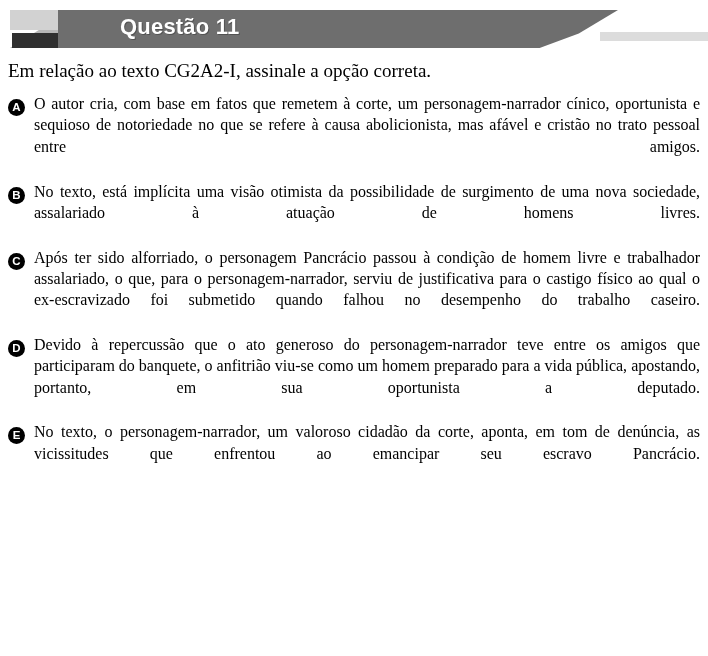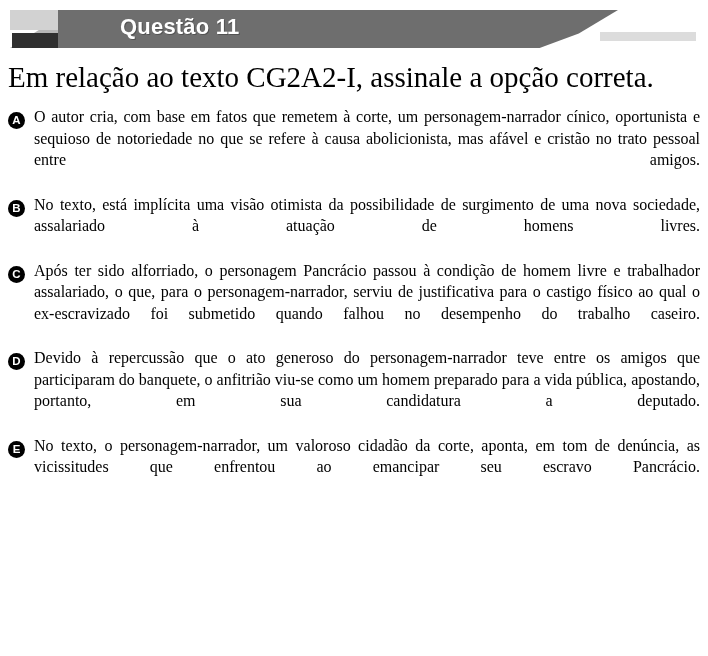--- a/index.html
+++ b/index.html
@@ -14,20 +14,21 @@
     color: #000000;
     overflow: hidden;
   }
 
   
   .question-header {
     position: relative;
     width: 696px;
     height: 52px;
     overflow: hidden;
+    padding-left: 12px;
   }
 
   
   .hdr-shape-light {
     position: absolute;
     left: 10px;
     top: 10px;
     width: 180px;
     height: 20px;
     background: #d2d2d2;
@@ -81,21 +82,21 @@
     font-size: 22px;
     color: #ffffff;
     letter-spacing: 0.2px;
     text-shadow: 1px 1px 0 rgba(0,0,0,0.25);
     white-space: nowrap;
   }
 
   
   .stem {
     margin: 6px 8px 0 8px;
-    font-size: 29px;
+    font-size: 19px;
     line-height: 1.32;
   }
 
   
   .options {
     margin: 10px 8px 0 8px;
   }
   .option {
     display: flex;
     align-items: flex-start;
@@ -158,21 +159,21 @@
     <div class="option-text">No texto, está implícita uma visão otimista da possibilidade de surgimento de uma nova sociedade, assalariado à atuação de homens livres.</div>
   </div>
 
   <div class="option">
     <div class="option-marker">C</div>
     <div class="option-text">Após ter sido alforriado, o personagem Pancrácio passou à condição de homem livre e trabalhador assalariado, o que, para o personagem-narrador, serviu de justificativa para o castigo físico ao qual o ex-escravizado foi submetido quando falhou no desempenho do trabalho caseiro.</div>
   </div>
 
   <div class="option">
     <div class="option-marker">D</div>
-    <div class="option-text">Devido à repercussão que o ato generoso do personagem-narrador teve entre os amigos que participaram do banquete, o anfitrião viu-se como um homem preparado para a vida pública, apostando, portanto, em sua candidatura a deputado.</div>
+    <div class="option-text">Devido à repercussão que o ato generoso do personagem-narrador teve entre os amigos que participaram do banquete, o anfitrião viu-se como um homem preparado para a vida pública, apostando, portanto, em sua oportunista a deputado.</div>
   </div>
 
   <div class="option">
     <div class="option-marker">E</div>
     <div class="option-text">No texto, o personagem-narrador, um valoroso cidadão da corte, aponta, em tom de denúncia, as vicissitudes que enfrentou ao emancipar seu escravo Pancrácio.</div>
   </div>
 
 </div>
 
 </body></html>

